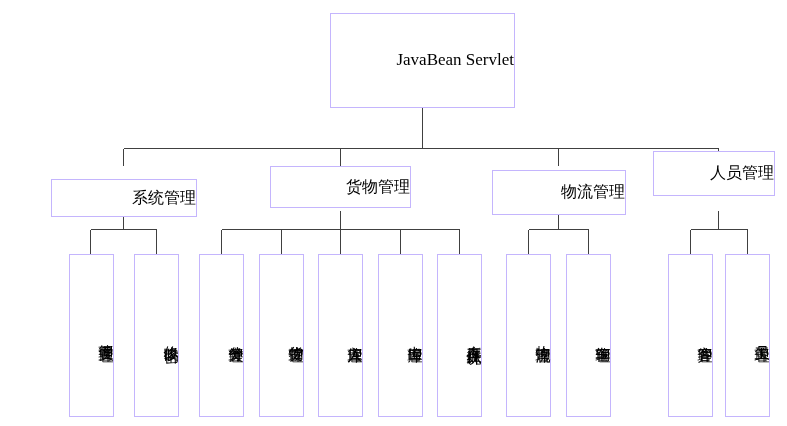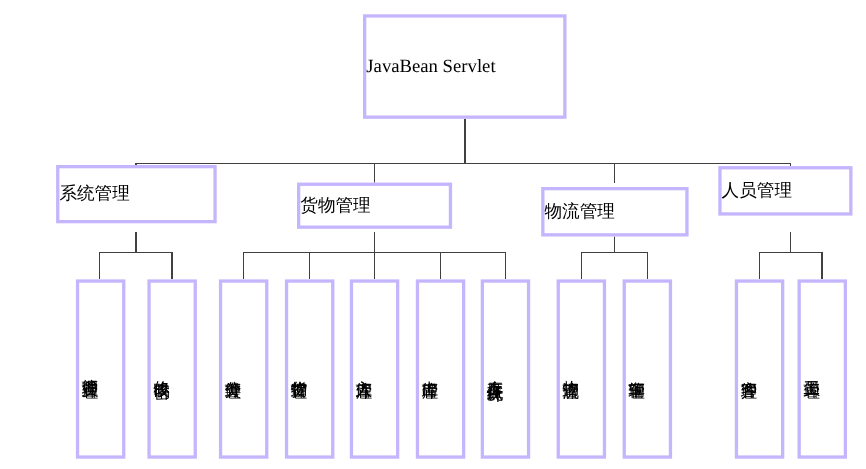--- a/index.html
+++ b/index.html
@@ -19,25 +19,25 @@
     position: absolute;
     left: 0;
     top: 0;
     width: 787px;
     height: 426px;
     pointer-events: none;
   }
   .node {
     position: absolute;
     box-sizing: border-box;
-    border: 3px solid #c4b5fd;
+    border: 1px solid #c4b5fd;
     background: #ffffff;
     display: flex;
     align-items: center;
-    justify-content: flex-start;
+    justify-content: flex-end;
     color: #000000;
     z-index: 2;
   }
   .node-root {
     line-height: 1.42;
     text-align: center;
     font-size: 17px;
   }
   .node-root .latin {
     display: block;
@@ -104,21 +104,21 @@
       <path d="M 747.5 229.5 L 747.5 254"></path>
     </g>
   </svg>
 
   <div class="node node-root" style="left:330px; top:13px; width:185px; height:95px;">
     <div>
       <span class="latin">JavaBean Servlet</span>
     </div>
   </div>
 
-  <div class="node node-group" style="left:51px; top:150px; width:146px; height:53px;">
+  <div class="node node-group" style="left:51px; top:179px; width:146px; height:38px;">
     <span>系统管理</span>
   </div>
 
   <div class="node node-group" style="left:270px; top:166px; width:141px; height:42px;">
     <span>货物管理</span>
   </div>
 
   <div class="node node-group" style="left:492px; top:170px; width:134px; height:45px;">
     <span>物流管理</span>
   </div>

